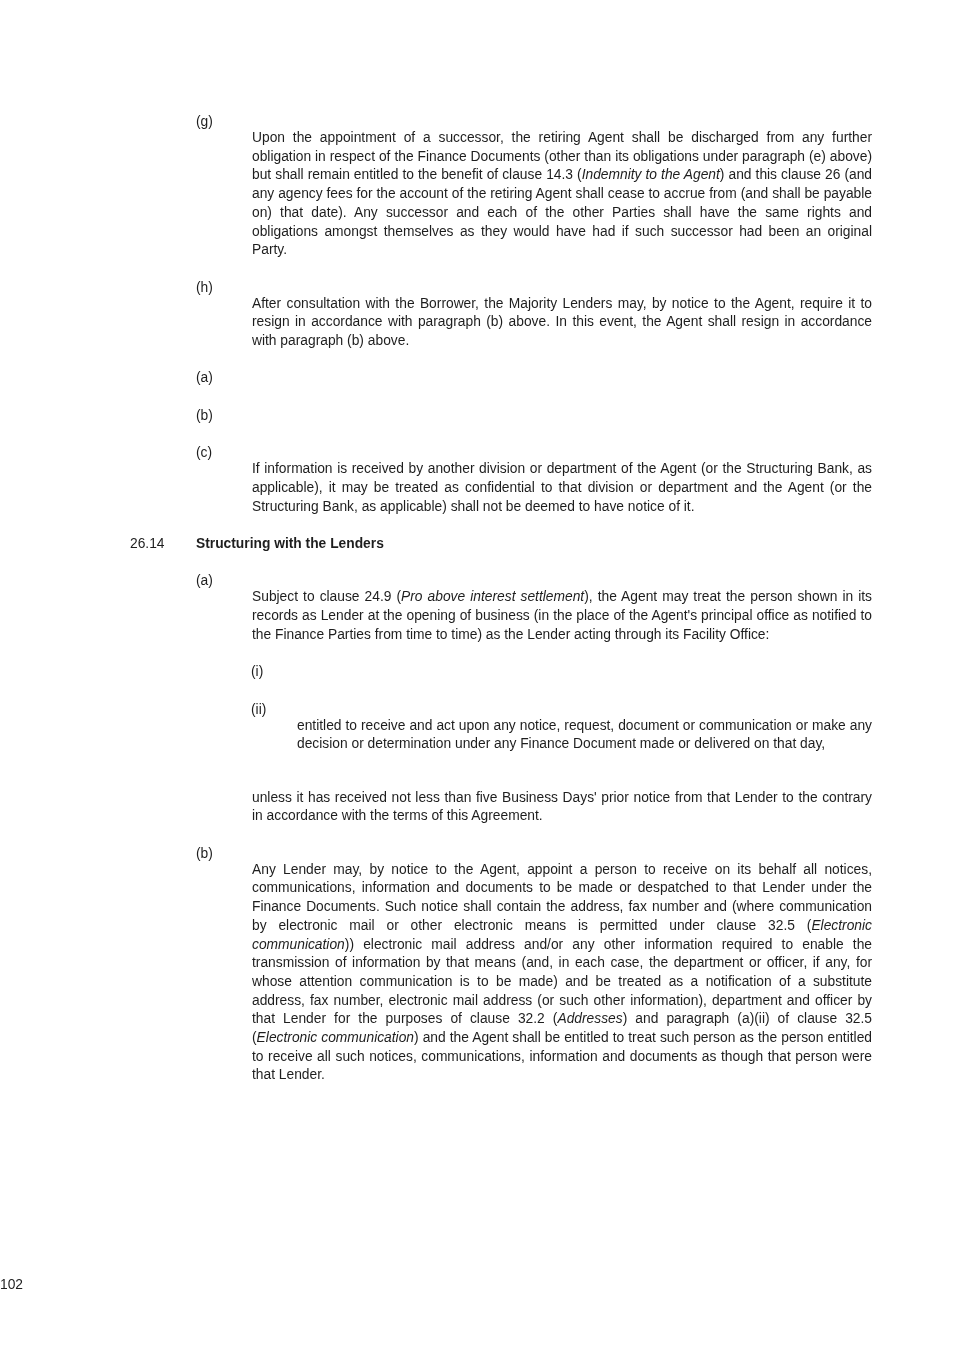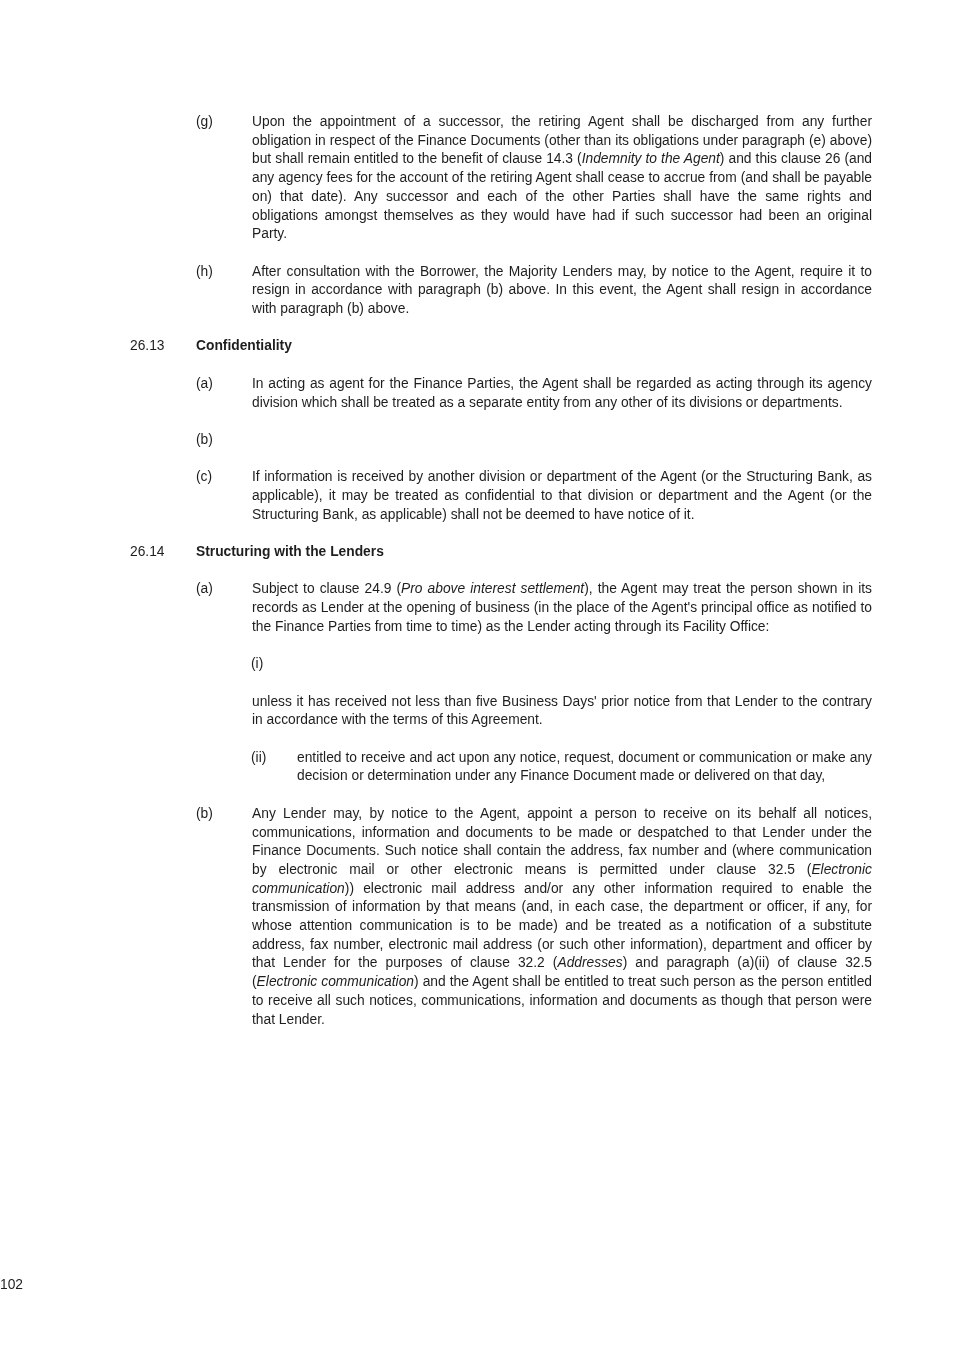--- a/index.html
+++ b/index.html
@@ -22,21 +22,21 @@
     left: 130px;
     width: 742px; 
   }
   .block { display: flex; margin-bottom: 18.7px; }
   .heading .clause-number { flex: 0 0 66px; }
   .heading .clause-title { font-weight: bold; }
   .para.level-1 { padding-left: 66px; }   
   .para.level-1 > .marker { flex: 0 0 56px; } 
   .para.level-2 { padding-left: 121px; }  
   .para.level-2 > .marker { flex: 0 0 46px; } 
-  .para-text { flex: 1; text-align: justify; }
+  .para-text { flex: 1; text-align: justify; margin-top: 16px; }
   .para-text i { font-style: italic; }
   .footer {
     position: absolute;
     top: 1276px;
     left: 0;
     right: 0;
   }
 </style>
 </head>
 <body>
@@ -44,53 +44,48 @@
 <div class="page">
   <div class="content">
       <div class="block para level-1">
         <span class="marker">(g)</span>
         <div class="para-text"><span>Upon the appointment of a successor, the retiring Agent shall be discharged from any further obligation in respect of the Finance Documents (other than its obligations under paragraph (e) above) but shall remain entitled to the benefit of clause 14.3 (</span><i>Indemnity to the Agent</i><span>) and this clause 26 (and any agency fees for the account of the retiring Agent shall cease to accrue from (and shall be payable on) that date). Any successor and each of the other Parties shall have the same rights and obligations amongst themselves as they would have had if such successor had been an original Party.</span></div>
       </div>
       <div class="block para level-1">
         <span class="marker">(h)</span>
         <div class="para-text"><span>After consultation with the Borrower, the Majority Lenders may, by notice to the Agent, require it to resign in accordance with paragraph (b) above. In this event, the Agent shall resign in accordance with paragraph (b) above.</span></div>
       </div>
-      <div class="block heading">
-        <span class="clause-number">26.13</span>
-        <span class="clause-title">Confidentiality</span>
-      </div>
       <div class="block para level-1">
         <span class="marker">(a)</span>
-        <div class="para-text"><span>In acting as agent for the Finance Parties, the Agent shall be regarded as acting through its agency division which shall be treated as a separate entity from any other of its divisions or departments.</span></div>
       </div>
       <div class="block para level-1">
         <span class="marker">(b)</span>
       </div>
       <div class="block para level-1">
         <span class="marker">(c)</span>
         <div class="para-text"><span>If information is received by another division or department of the Agent (or the Structuring Bank, as applicable), it may be treated as confidential to that division or department and the Agent (or the Structuring Bank, as applicable) shall not be deemed to have notice of it.</span></div>
       </div>
       <div class="block heading">
         <span class="clause-number">26.14</span>
         <span class="clause-title">Structuring with the Lenders</span>
       </div>
       <div class="block para level-1">
         <span class="marker">(a)</span>
         <div class="para-text"><span>Subject to clause 24.9 (</span><i>Pro above interest settlement</i><span>), the Agent may treat the person shown in its records as Lender at the opening of business (in the place of the Agent's principal office as notified to the Finance Parties from time to time) as the Lender acting through its Facility Office:</span></div>
       </div>
       <div class="block para level-2">
         <span class="marker">(i)</span>
       </div>
+      <div class="block para level-2">
+        <span class="marker">(ii)</span>
+        <div class="para-text"><span>entitled to receive and act upon any notice, request, document or communication or make any decision or determination under any Finance Document made or delivered on that day,</span></div>
+      </div>
       <div class="block para level-1">
         <span class="marker"></span>
         <div class="para-text"><span>unless it has received not less than five Business Days' prior notice from that Lender to the contrary in accordance with the terms of this Agreement.</span></div>
-      </div>
-      <div class="block para level-2">
-        <span class="marker">(ii)</span>
-        <div class="para-text"><span>entitled to receive and act upon any notice, request, document or communication or make any decision or determination under any Finance Document made or delivered on that day,</span></div>
       </div>
       <div class="block para level-1">
         <span class="marker">(b)</span>
         <div class="para-text"><span>Any Lender may, by notice to the Agent, appoint a person to receive on its behalf all notices, communications, information and documents to be made or despatched to that Lender under the Finance Documents.  Such notice shall contain the address, fax number and (where communication by electronic mail or other electronic means is permitted under clause 32.5 (</span><i>Electronic communication</i><span>)) electronic mail address and/or any other information required to enable the transmission of information by that means (and, in each case, the department or officer, if any, for whose attention communication is to be made) and be treated as a notification of a substitute address, fax number, electronic mail address (or such other information), department and officer by that Lender for the purposes of clause 32.2 (</span><i>Addresses</i><span>) and paragraph (a)(ii) of clause 32.5 (</span><i>Electronic communication</i><span>) and the Agent shall be entitled to treat such person as the person entitled to receive all such notices, communications, information and documents as though that person were that Lender.</span></div>
       </div>
     </div>
   <div class="footer">
     <span>102</span>
   </div>
 </div>

